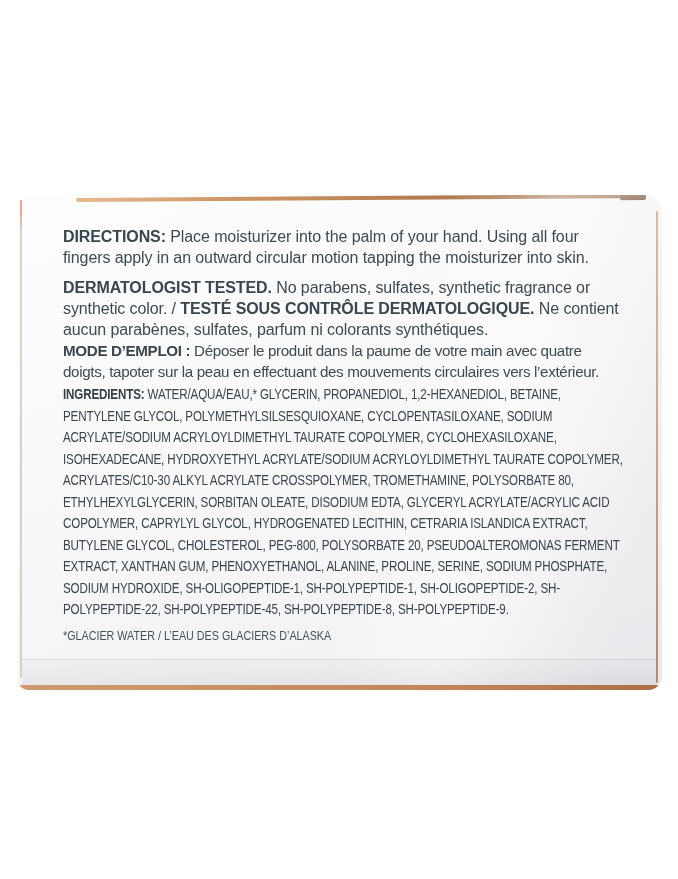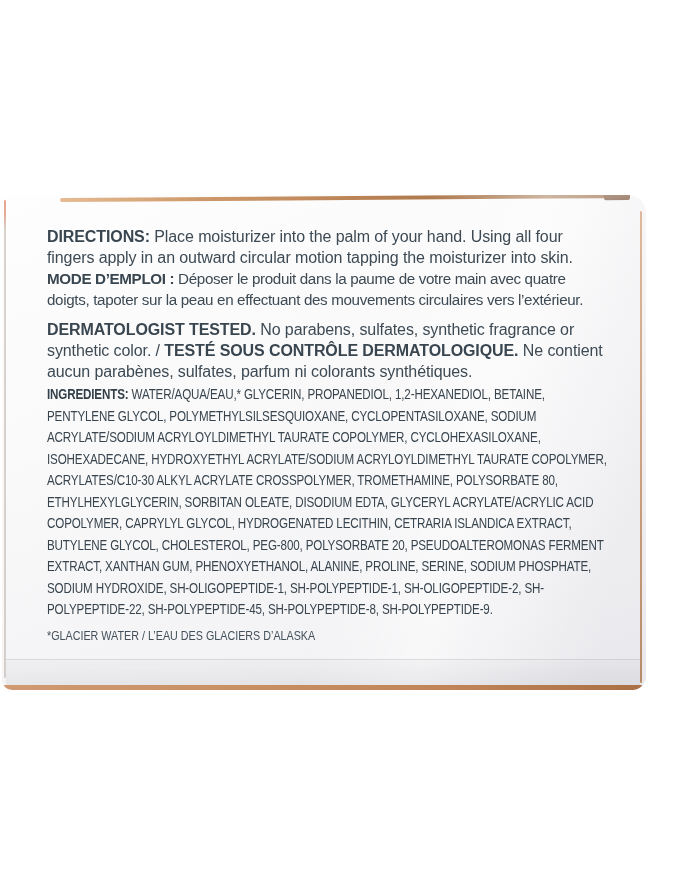--- a/index.html
+++ b/index.html
@@ -13,21 +13,21 @@
   }
   .stage {
     position: relative;
     width: 678px;
     height: 879px;
     overflow: hidden;
   }
   
   .photo {
     position: absolute;
-    left: 2px;
+    left: 18px;
     top: 195px;
     width: 644px;
     height: 495px;
     background:
       linear-gradient(160deg, #fefefe 0%, #f9f9fa 40%, #f3f3f5 78%, #ededf0 100%);
     border-radius: 6px 18px 14px 10px;
     overflow: hidden;
   }
   
   .edge-top {
@@ -155,27 +155,27 @@
     <div class="edge-right"></div>
     <div class="sheen"></div>
     <div class="fold-band"></div>
     <div class="edge-bottom"></div>
 
     <div class="text-area">
 
       <p class="para"><b>DIRECTIONS:</b>
         <span>Place moisturizer into the palm of your hand. Using all four fingers apply in an outward circular motion tapping the moisturizer into skin.</span></p>
 
-      <p class="para fr"><b>MODE D’EMPLOI :</b>
-        <span>Déposer le produit dans la paume de votre main avec quatre doigts, tapoter sur la peau en effectuant des mouvements circulaires vers l’extérieur.</span></p>
-
       <p class="para claims"><b>DERMATOLOGIST TESTED.</b>
         <span>No parabens, sulfates, synthetic fragrance or synthetic color. /</span>
         <b>TESTÉ SOUS CONTRÔLE DERMATOLOGIQUE.</b>
         <span>Ne contient aucun parabènes, sulfates, parfum ni colorants synthétiques.</span></p>
+
+      <p class="para fr"><b>MODE D’EMPLOI :</b>
+        <span>Déposer le produit dans la paume de votre main avec quatre doigts, tapoter sur la peau en effectuant des mouvements circulaires vers l’extérieur.</span></p>
 
       <div class="ingredients-wrap">
         <p class="ingredients"><b>INGREDIENTS:</b>
           <span>WATER/AQUA/EAU,* GLYCERIN, PROPANEDIOL, 1,2-HEXANEDIOL, BETAINE, PENTYLENE GLYCOL, POLYMETHYLSILSESQUIOXANE, CYCLOPENTASILOXANE, SODIUM ACRYLATE/SODIUM ACRYLOYLDIMETHYL TAURATE COPOLYMER, CYCLOHEXASILOXANE, ISOHEXADECANE, HYDROXYETHYL ACRYLATE/SODIUM ACRYLOYLDIMETHYL TAURATE COPOLYMER, ACRYLATES/C10-30 ALKYL ACRYLATE CROSSPOLYMER, TROMETHAMINE, POLYSORBATE 80, ETHYLHEXYLGLYCERIN, SORBITAN OLEATE, DISODIUM EDTA, GLYCERYL ACRYLATE/ACRYLIC ACID COPOLYMER, CAPRYLYL GLYCOL, HYDROGENATED LECITHIN, CETRARIA ISLANDICA EXTRACT, BUTYLENE GLYCOL, CHOLESTEROL, PEG-800, POLYSORBATE 20, PSEUDOALTEROMONAS FERMENT EXTRACT, XANTHAN GUM, PHENOXYETHANOL, ALANINE, PROLINE, SERINE, SODIUM PHOSPHATE, SODIUM HYDROXIDE, SH-OLIGOPEPTIDE-1, SH-POLYPEPTIDE-1, SH-OLIGOPEPTIDE-2, SH-POLYPEPTIDE-22, SH-POLYPEPTIDE-45, SH-POLYPEPTIDE-8, SH-POLYPEPTIDE-9.</span></p>
 
         <p class="footnote">*GLACIER WATER / L’EAU DES GLACIERS D’ALASKA</p>
       </div>
 
     </div>
   </div>

